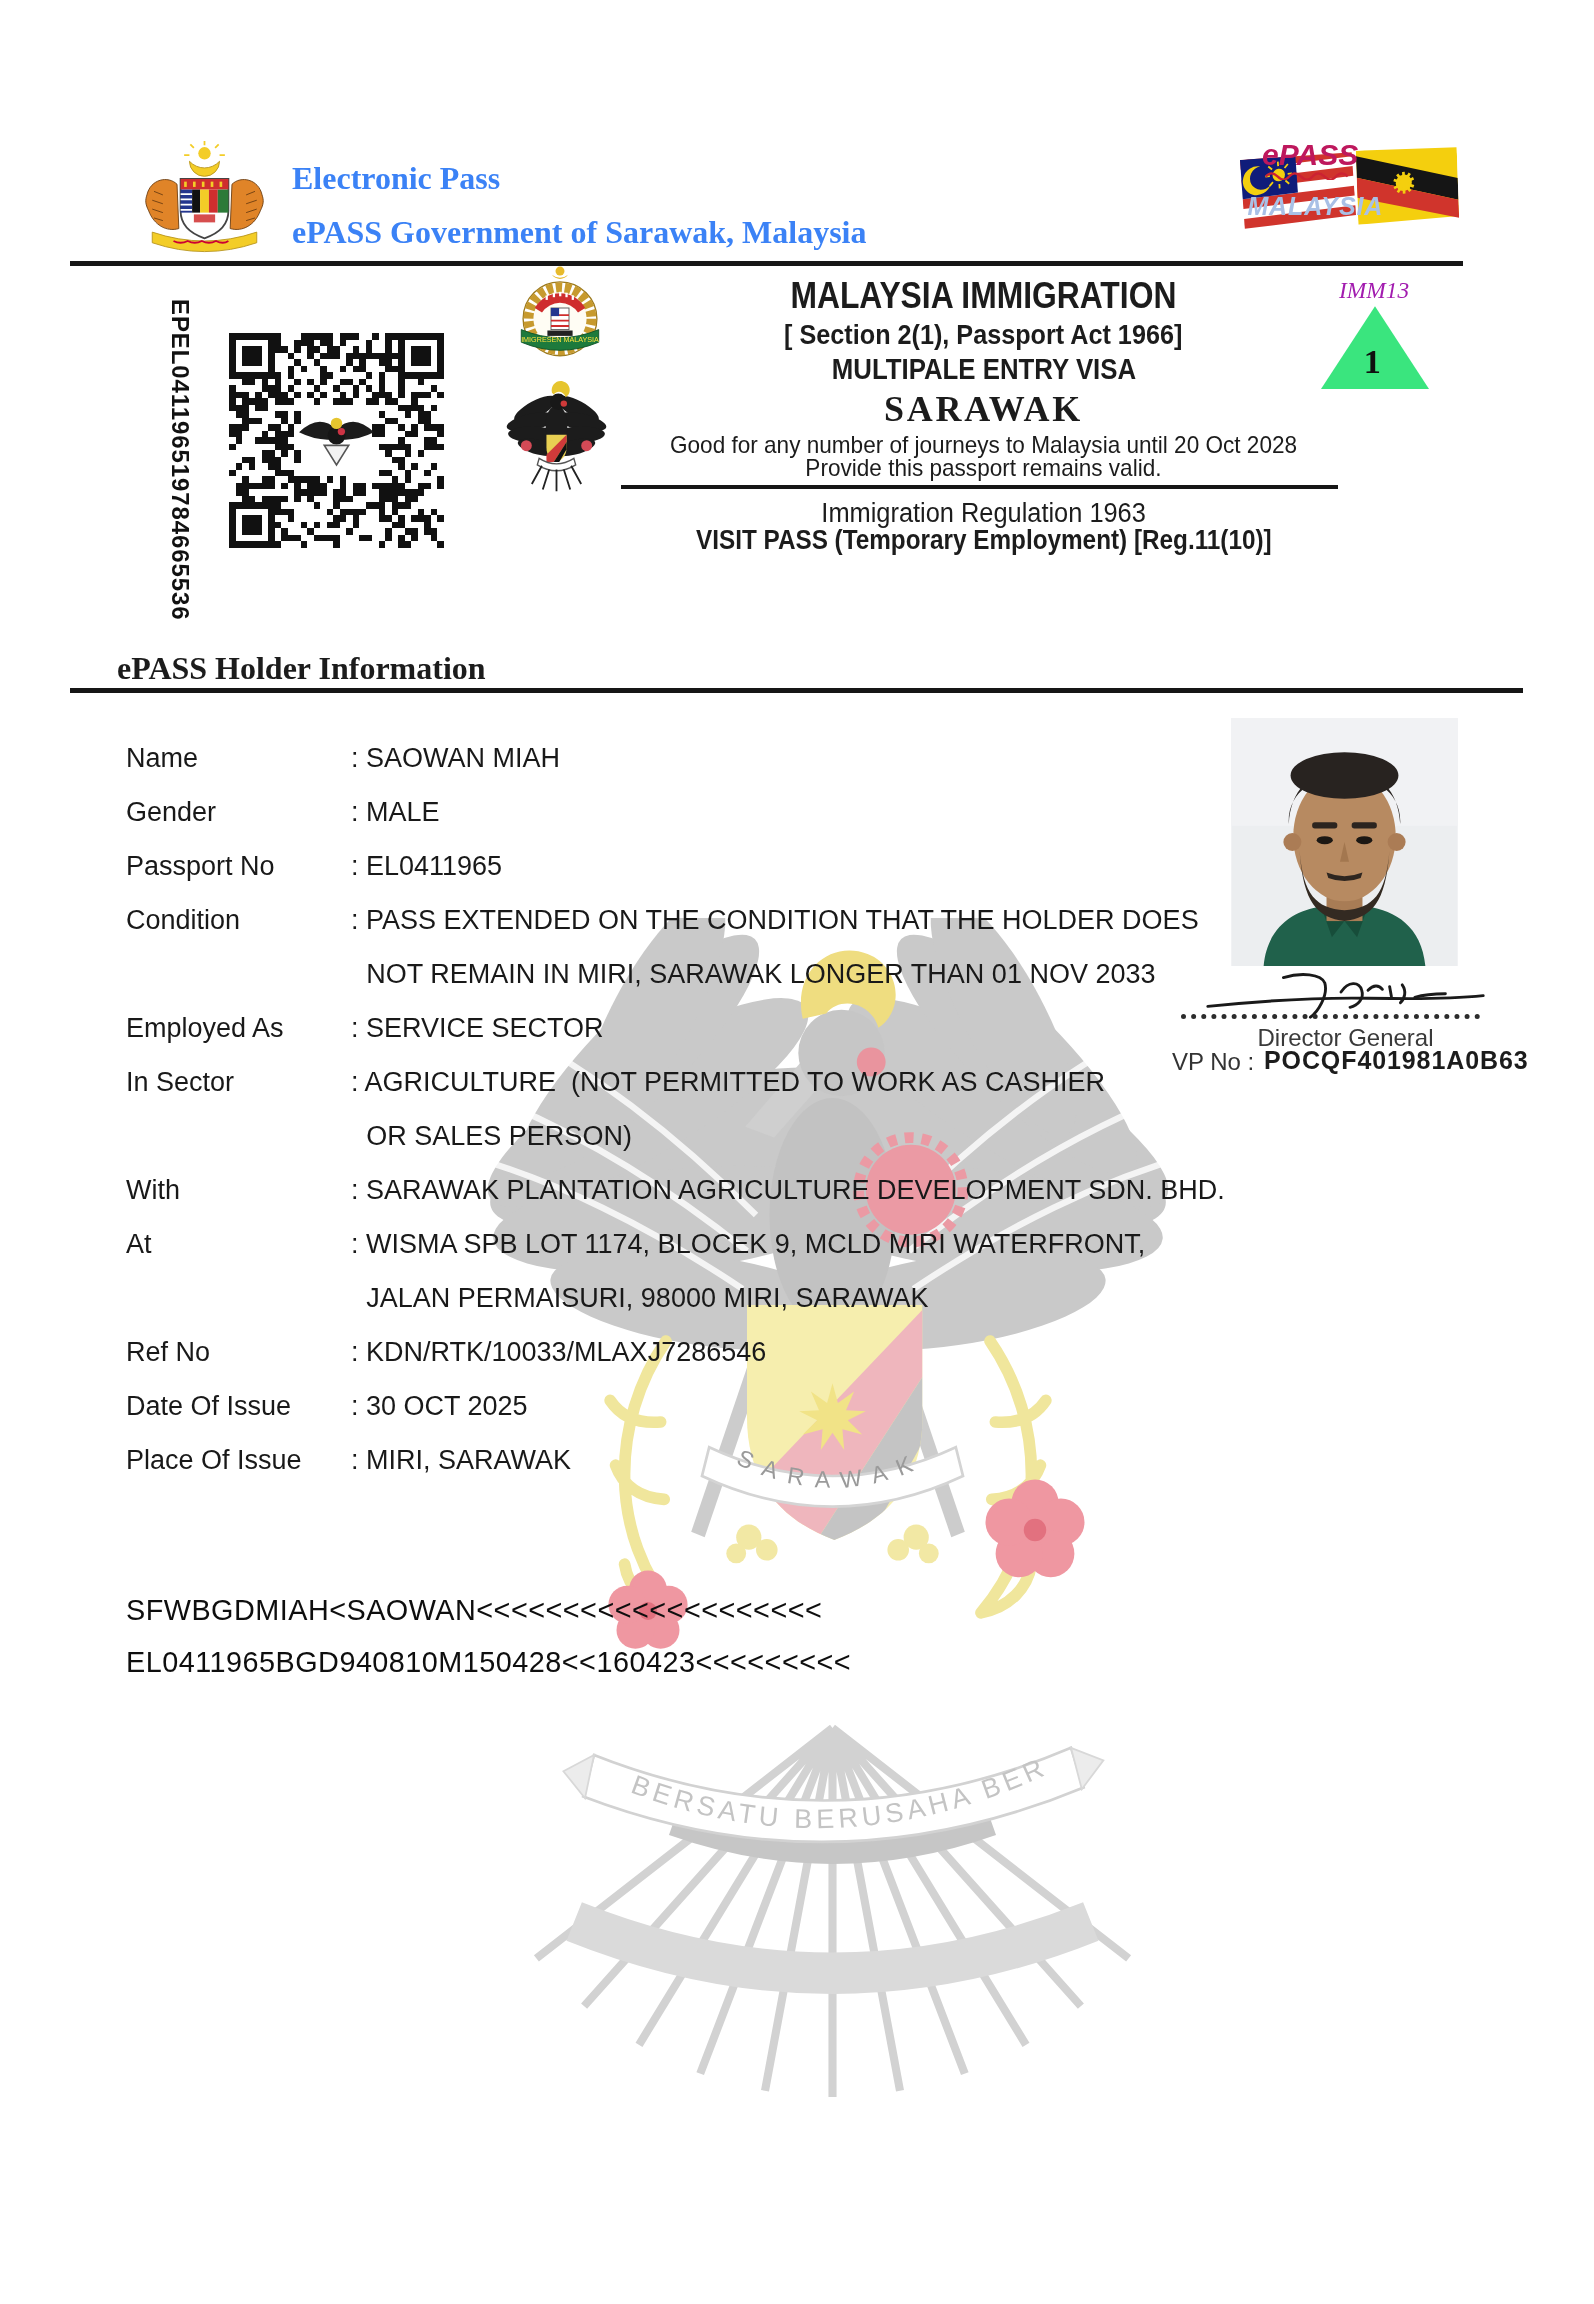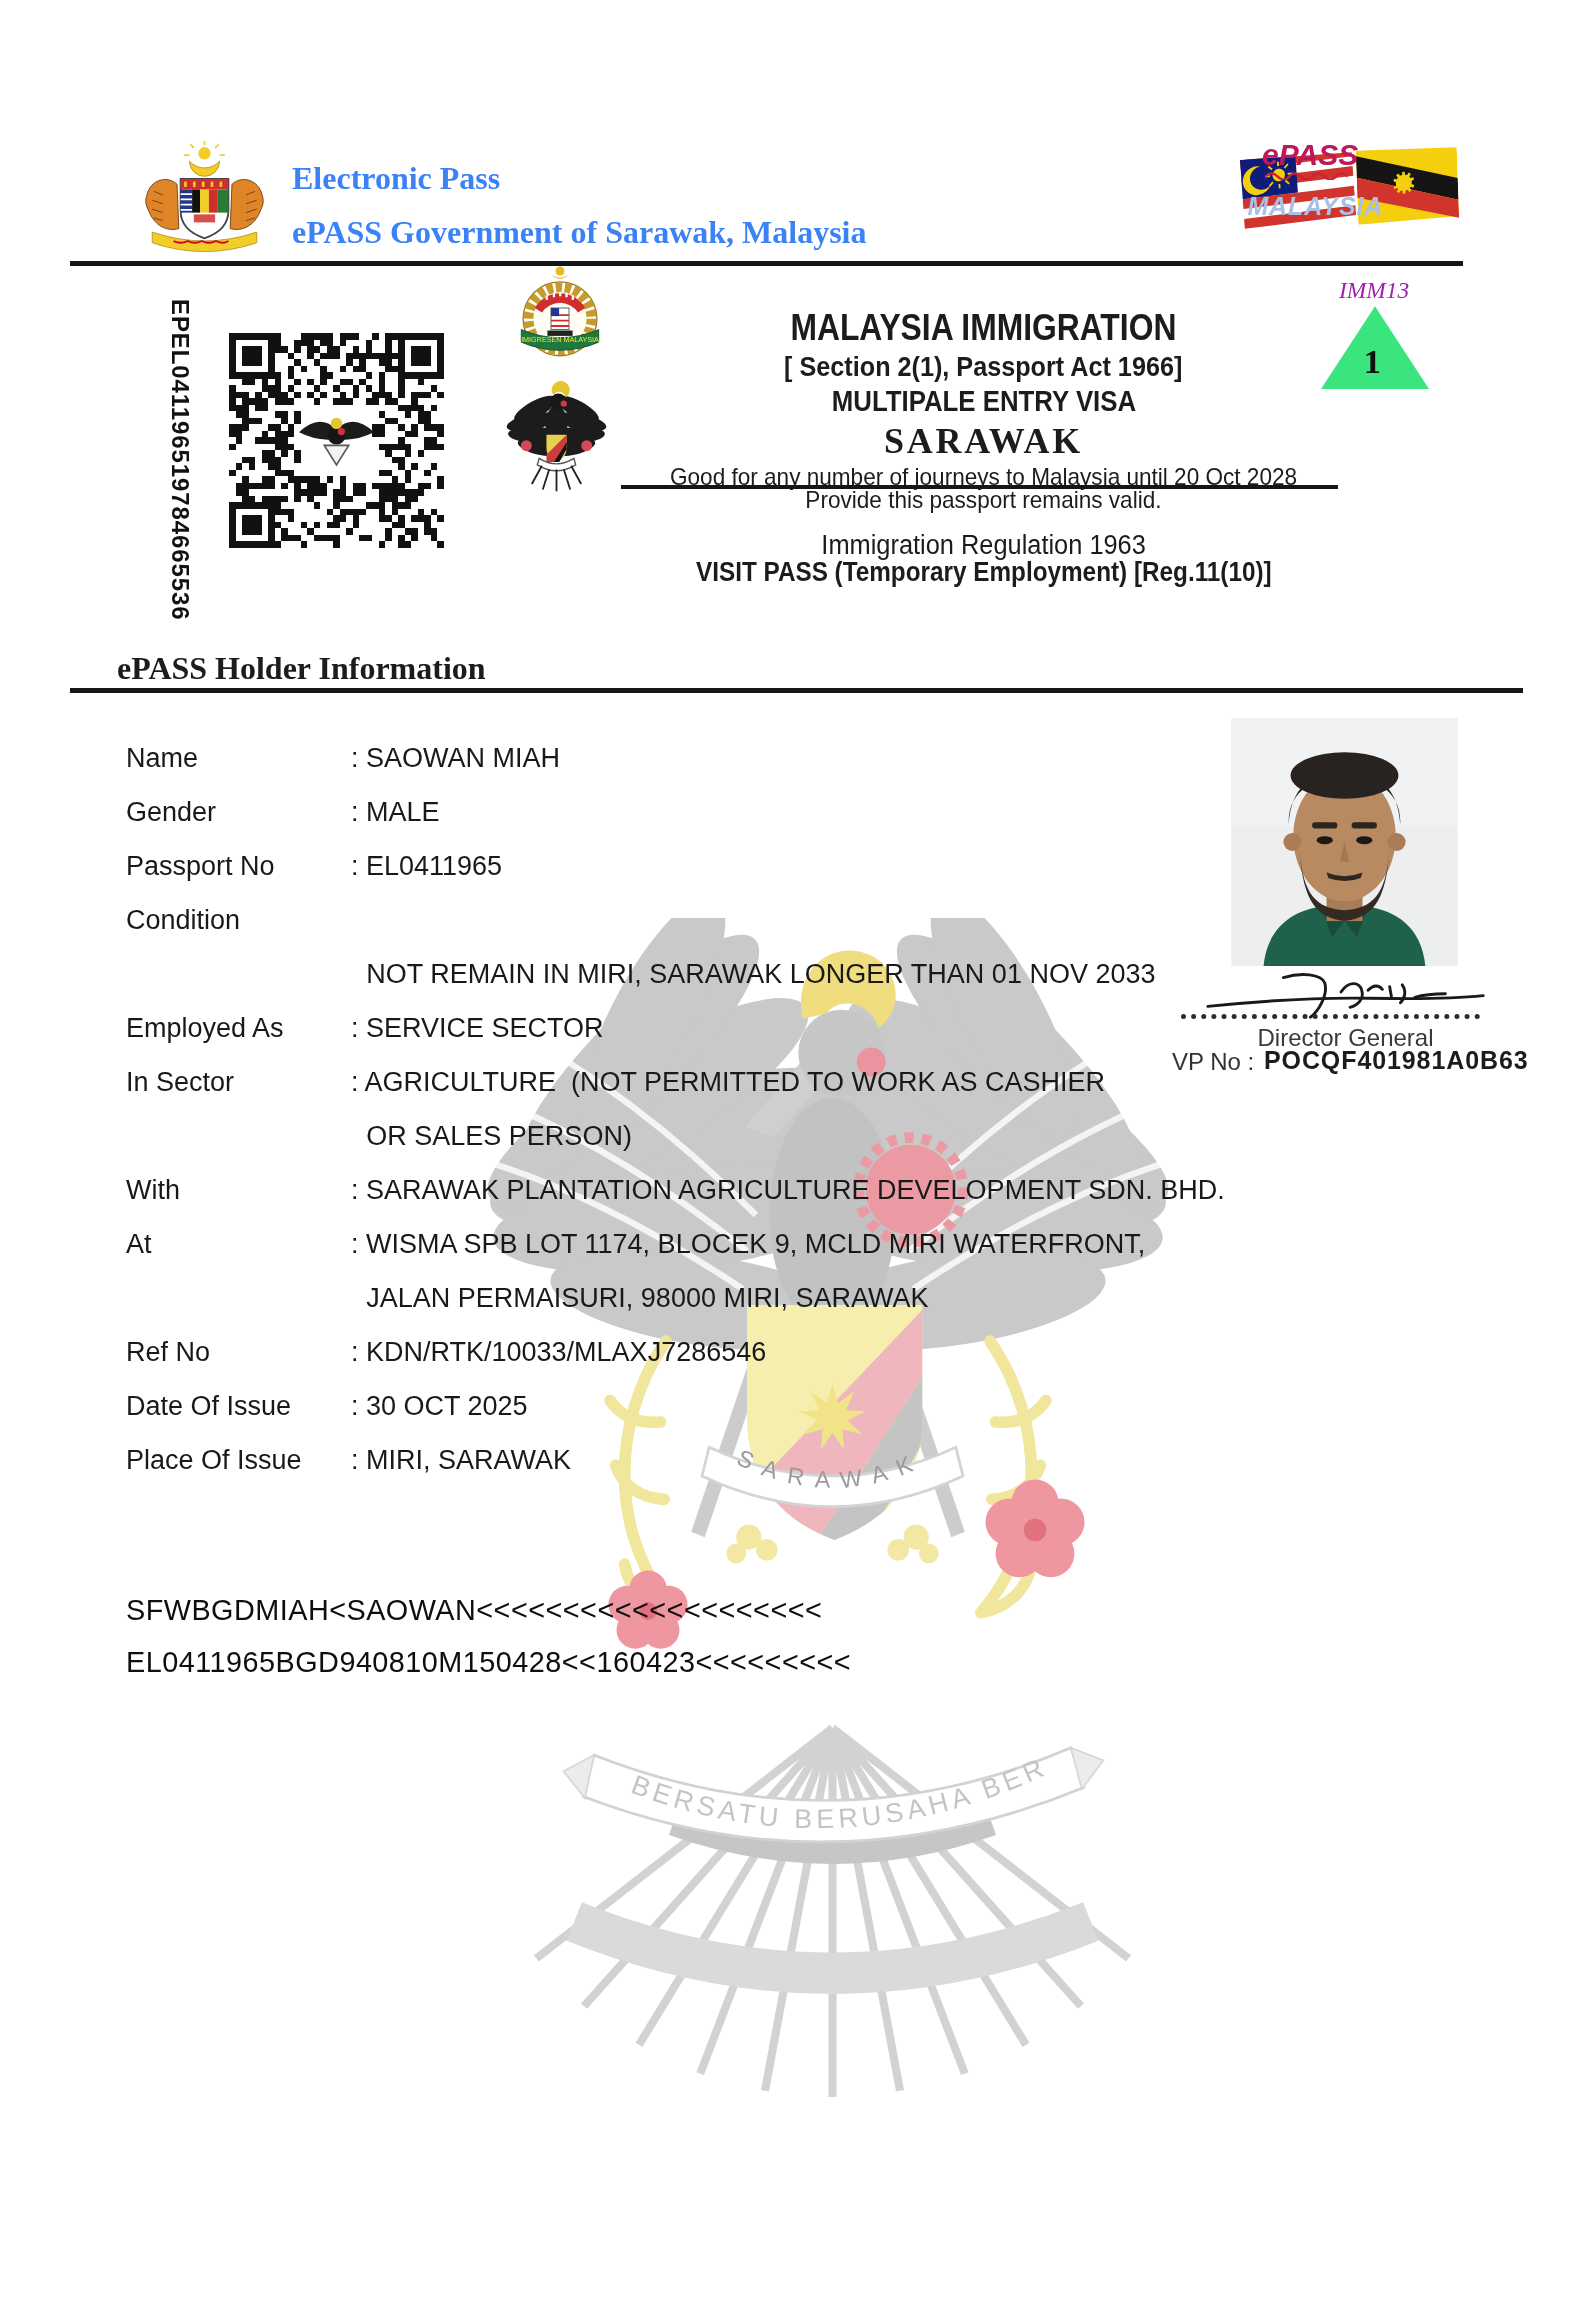--- a/index.html
+++ b/index.html
@@ -8,21 +8,21 @@
   .abs{position:absolute;}
   .serif{font-family:"Liberation Serif",serif;}
   .rule{background:#161616;}
   .cx{text-align:center;}
   .sx86{transform:scaleX(.86);transform-origin:center;}
   .sx90{transform:scaleX(.90);transform-origin:center;}
   .sx94{transform:scaleX(.94);transform-origin:center;}
   
   .h-title{font-family:"Liberation Serif",serif;font-weight:700;font-size:32px;color:#3b82f6;}
   
-  .vline{position:absolute;left:630px;width:707px;text-align:center;white-space:nowrap;margin-top:32px;}
+  .vline{position:absolute;left:630px;width:707px;text-align:center;white-space:nowrap;}
   
   .fields{position:absolute;left:126px;top:731px;width:1143px;z-index:3;}
   .field-row{display:flex;height:54px;align-items:center;font-size:27px;color:#191919;}
   .f-label{width:225px;flex:0 0 225px;white-space:pre;}
   .f-value{white-space:pre;}
   .f-value.cont{padding-left:15.3px;}
   
   .mrz{position:absolute;left:126px;font-size:30px;letter-spacing:0.5px;color:#0e0e0e;
        white-space:pre;z-index:3;transform:scaleX(.96);transform-origin:left;}
   
@@ -301,20 +301,21 @@
   <div class="field-row">
       <span class="f-label">Gender</span>
         <span class="f-value">: MALE</span>
     </div>
       <div class="field-row">
       <span class="f-label">Passport No</span>
         <span class="f-value">: EL0411965</span>
     </div>
       <div class="field-row">
       <span class="f-label">Condition</span>
+        <span class="f-value">: PASS EXTENDED ON THE CONDITION THAT THE HOLDER DOES</span>
     </div>
       <div class="field-row">
       <span class="f-label"></span>
         <span class="f-value cont">NOT REMAIN IN MIRI, SARAWAK LONGER THAN 01 NOV 2033</span>
     </div>
       <div class="field-row">
       <span class="f-label">Employed As</span>
         <span class="f-value">: SERVICE SECTOR</span>
     </div>
       <div class="field-row">

